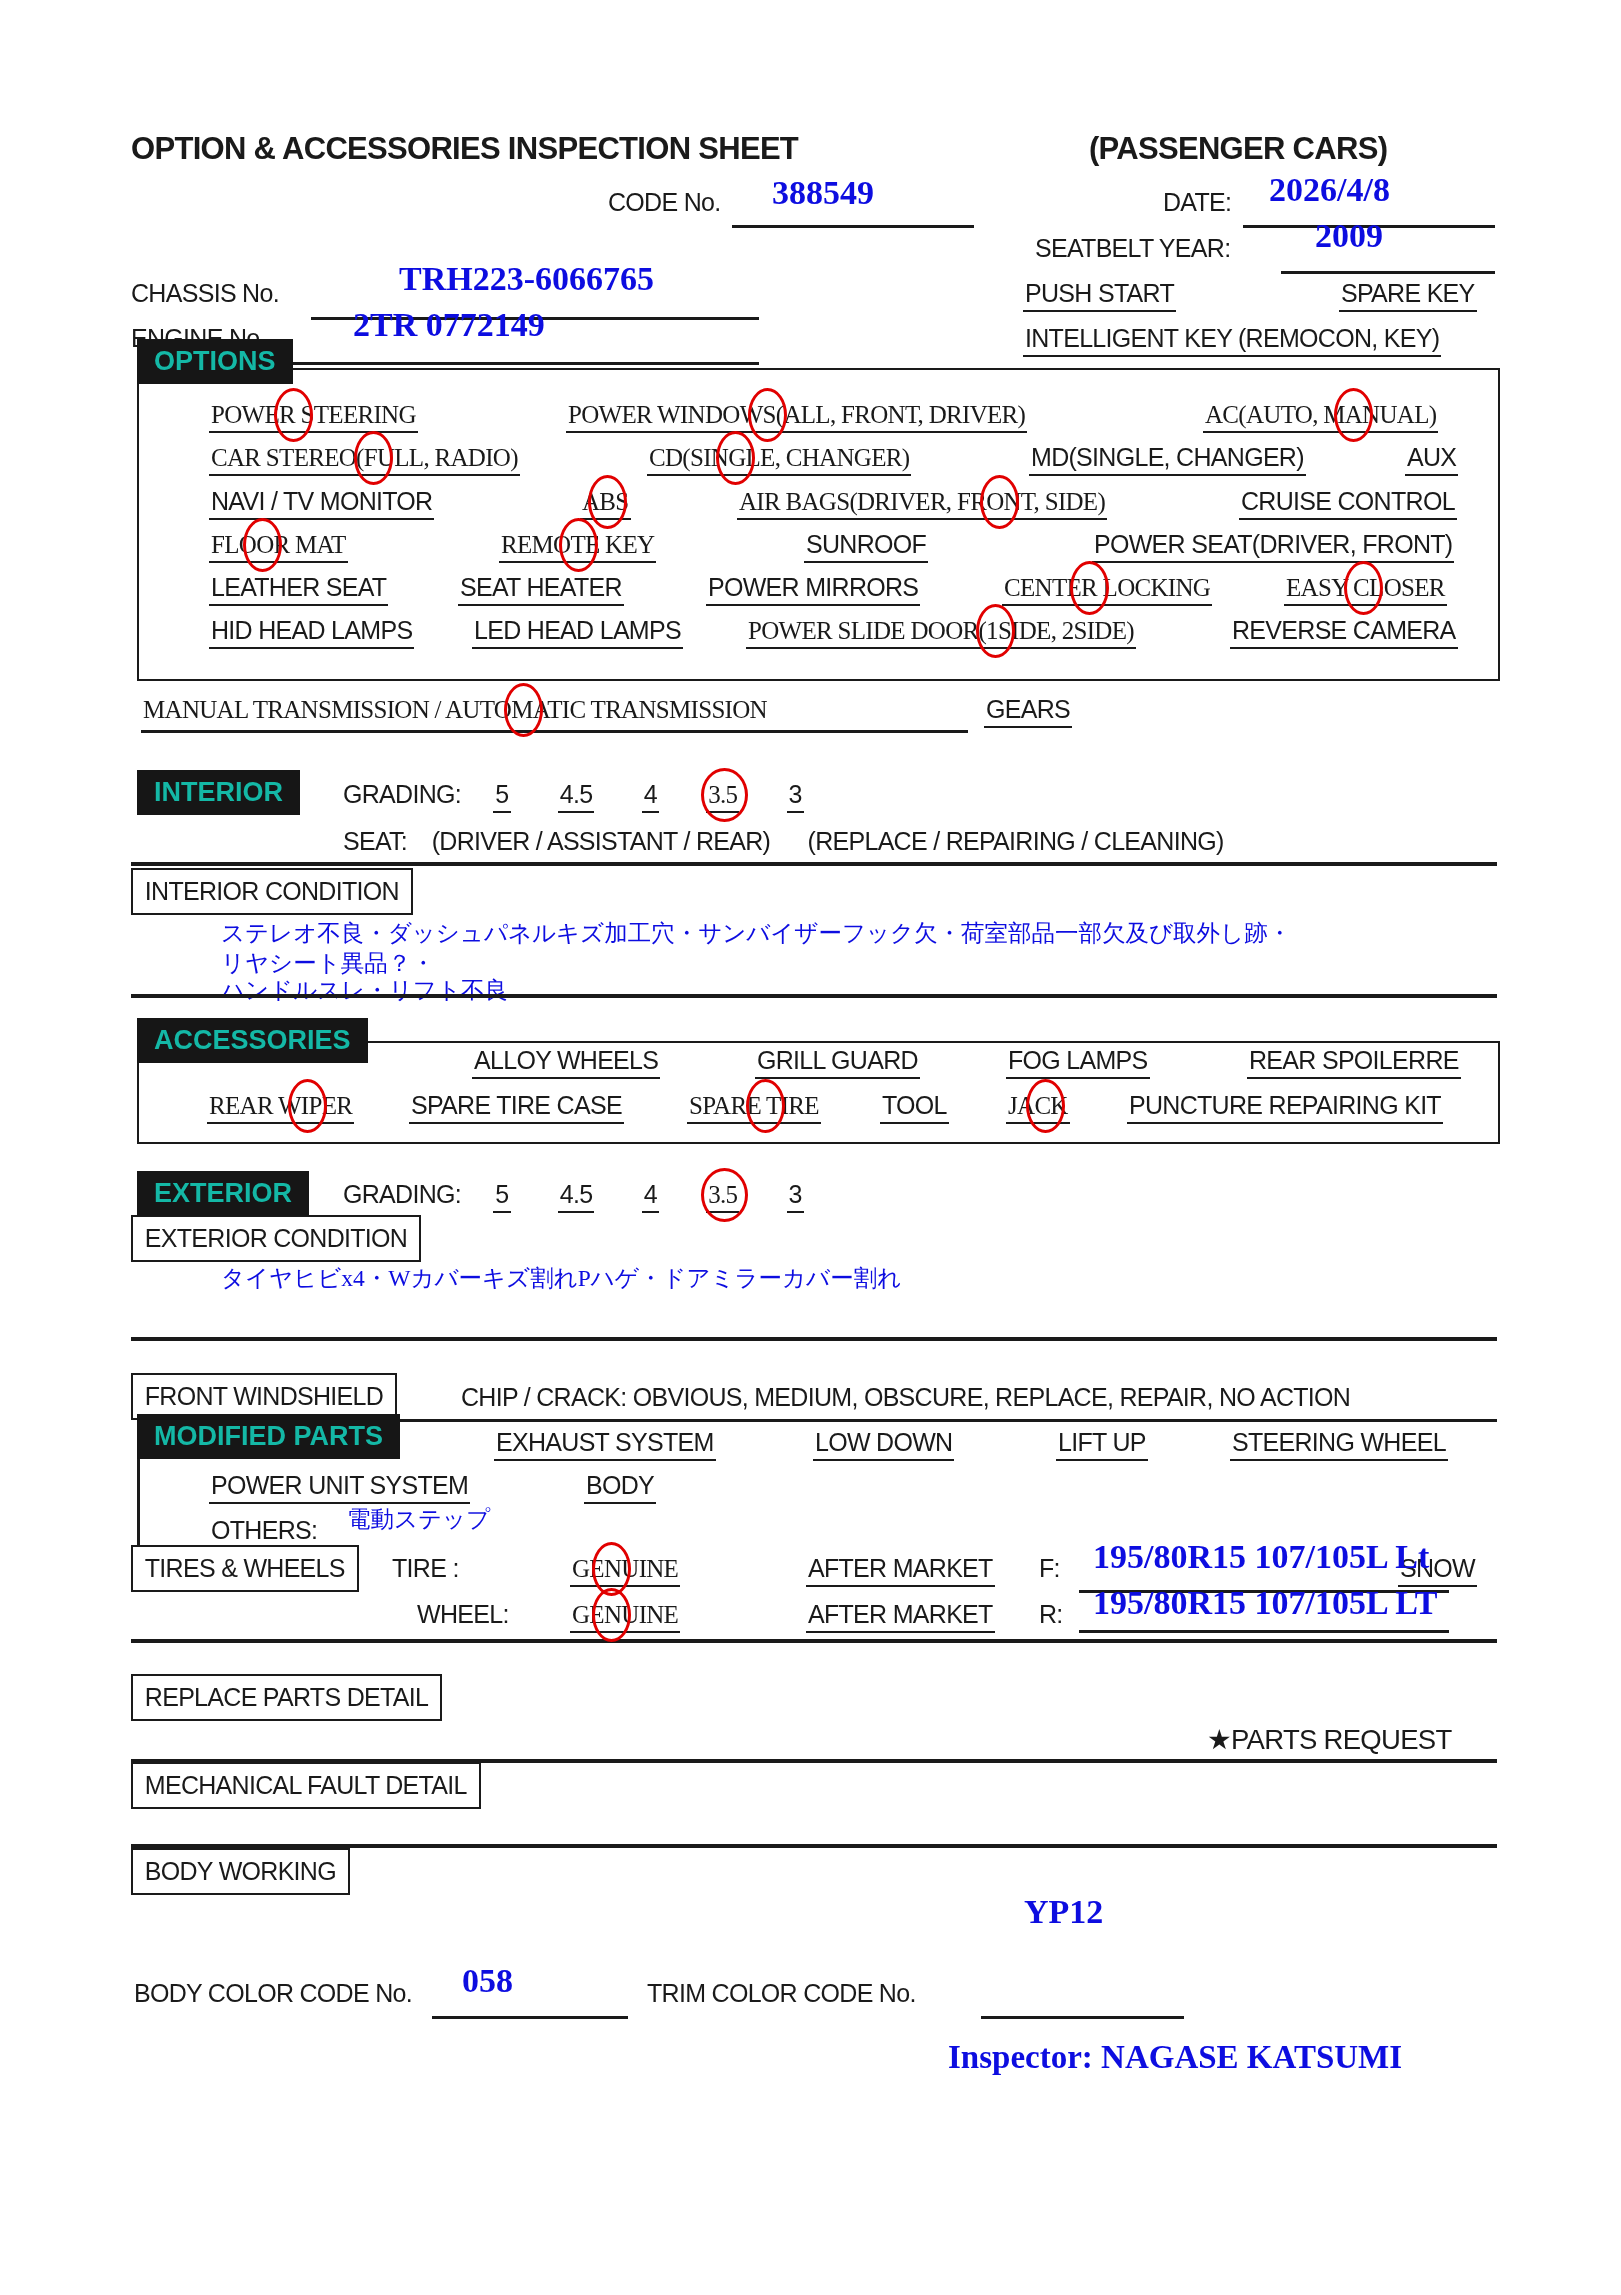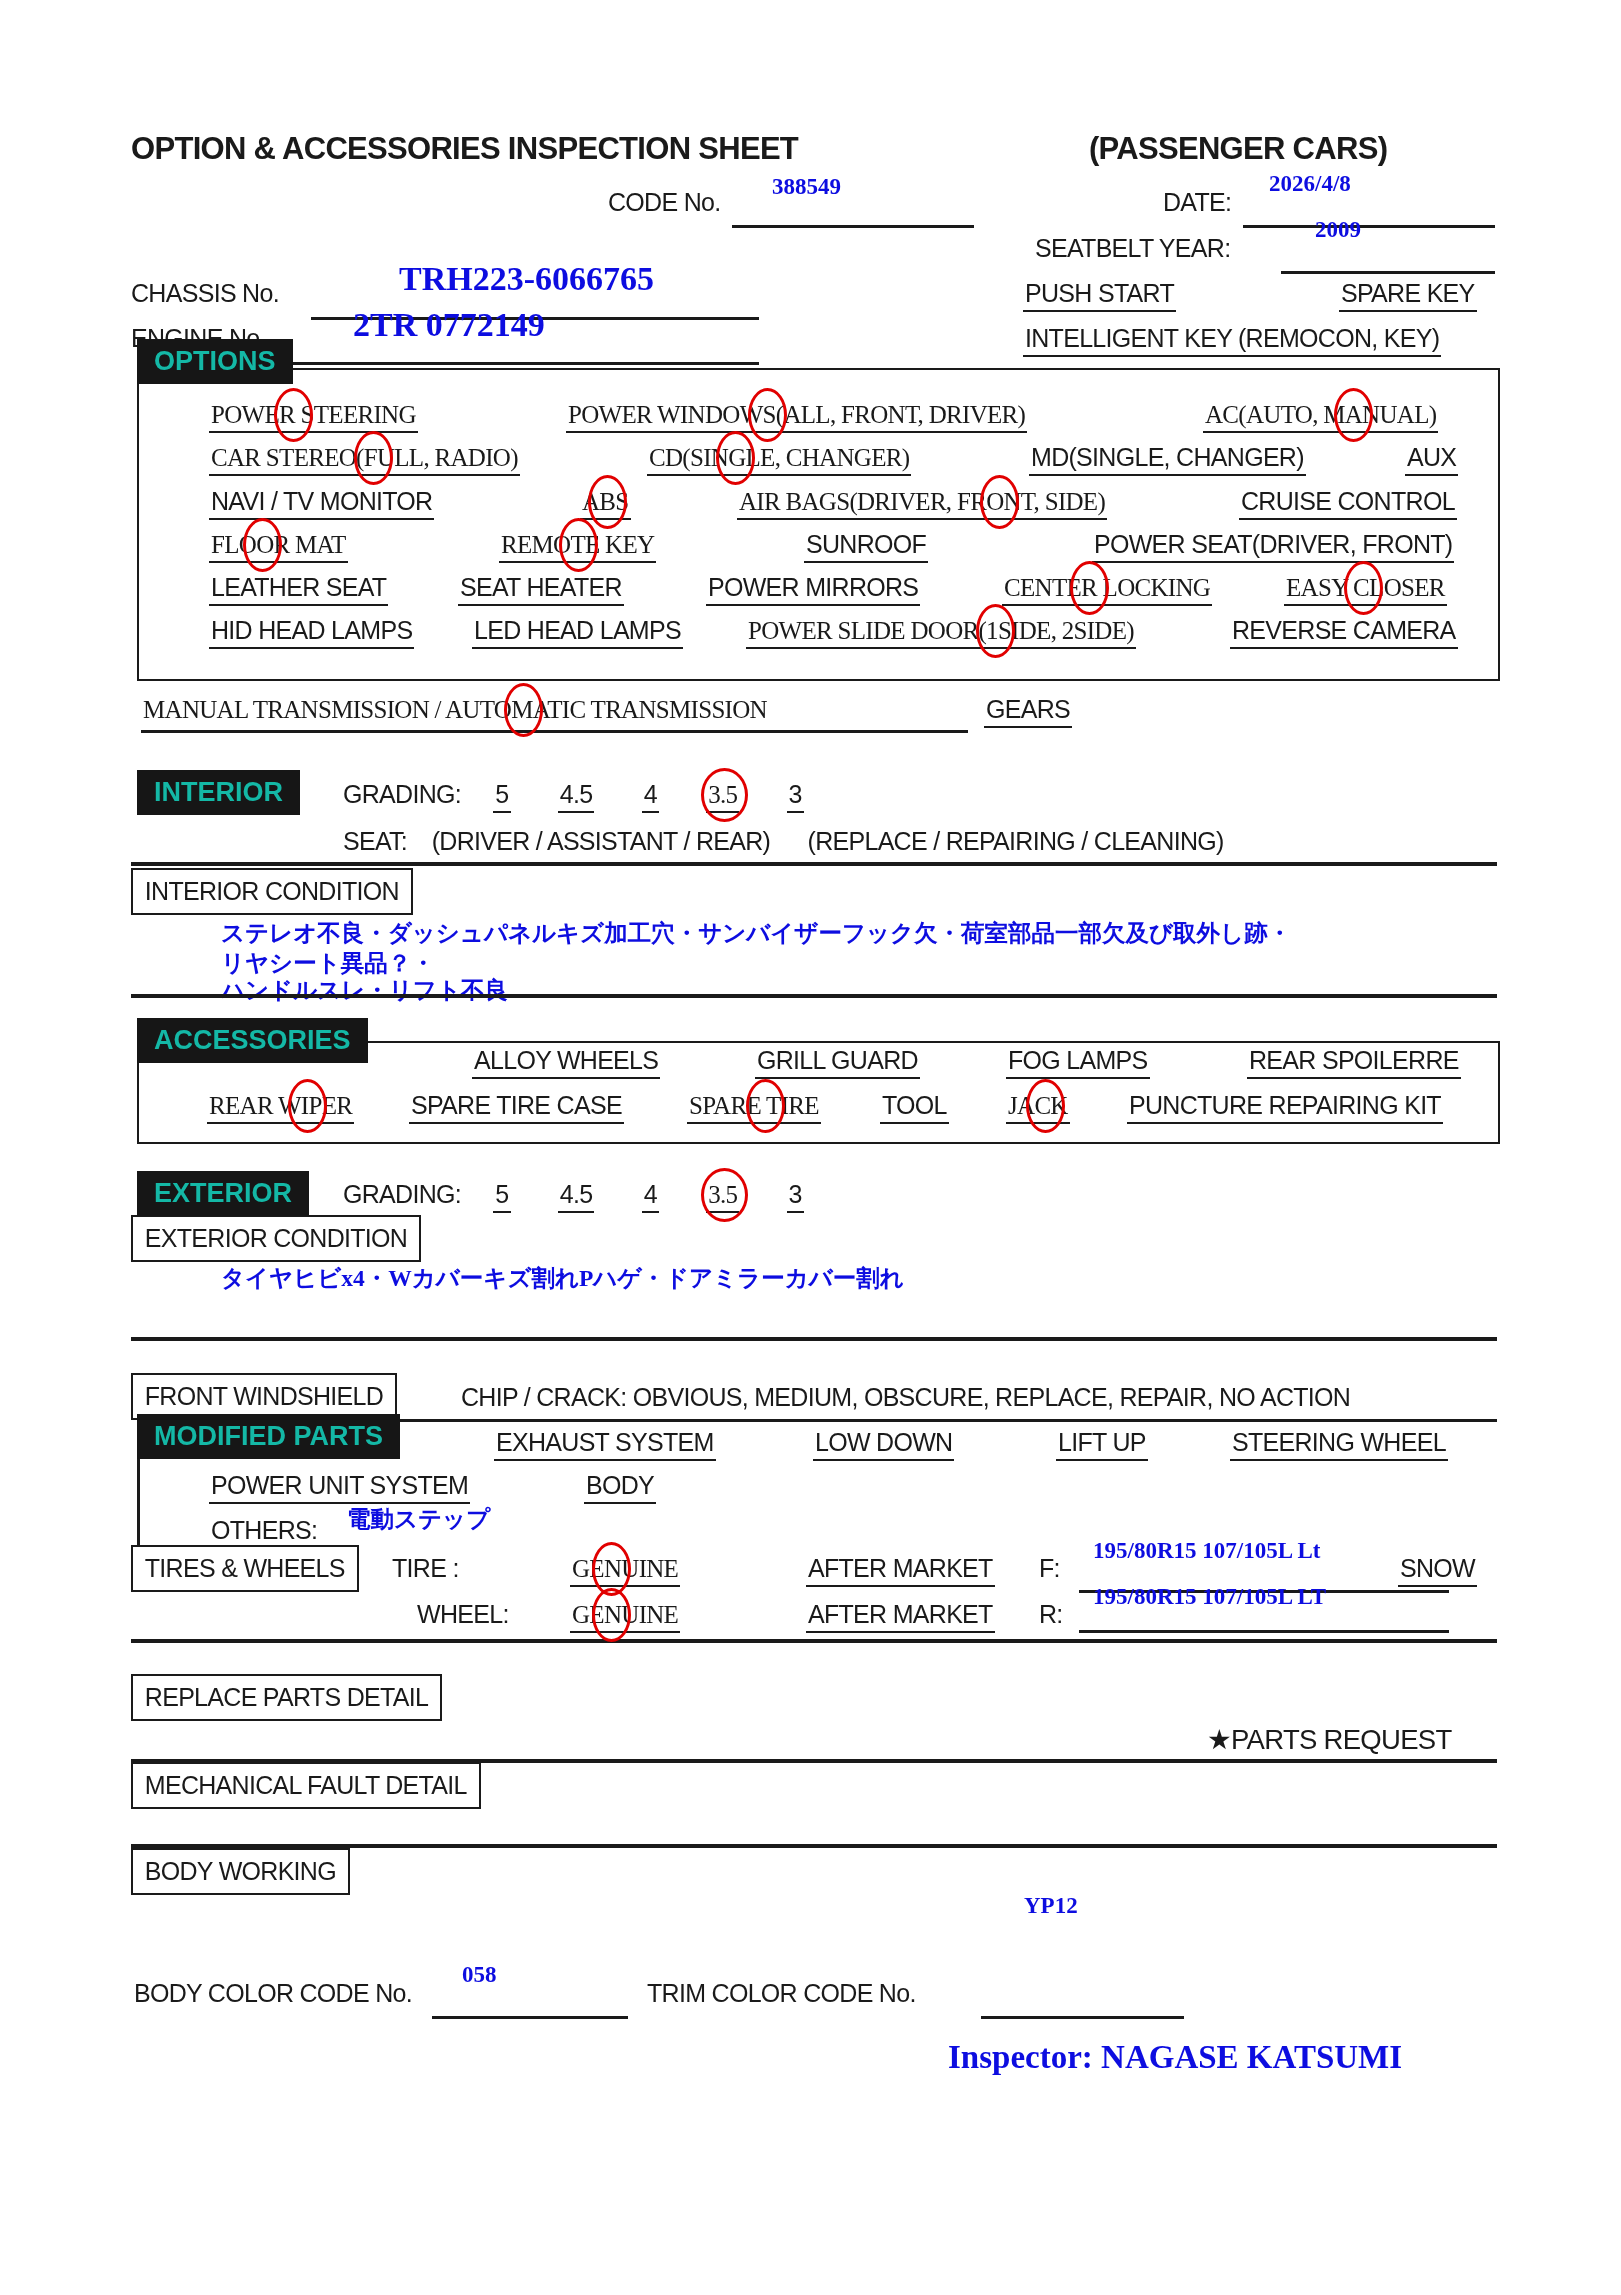--- a/index.html
+++ b/index.html
@@ -3,22 +3,22 @@
 <meta charset="utf-8">
 <style>
   html,body{margin:0;padding:0;background:#ffffff;}
   #page{position:relative;width:1622px;height:2295px;background:#ffffff;overflow:hidden;
         font-family:"Liberation Sans",sans-serif;color:#1a1a1a;}
   .abs{position:absolute;}
   .lbl{font-size:25px;letter-spacing:-0.7px;white-space:nowrap;line-height:1.15;color:#1a1a1a;}
   .big{font-size:31px;font-weight:bold;letter-spacing:-0.7px;white-space:nowrap;}
   .ul{border-bottom:2.6px solid #1a1a1a;padding:0 2px 2.6px 2px;}
   .blue{color:#0d0de0;font-family:"Liberation Serif",serif;font-weight:bold;white-space:nowrap;}
-  .hw{font-size:23px;}
-  .jp{font-size:23.5px;font-weight:bold;letter-spacing:0;text-align:center;}
+  .hw{font-size:34px;}
+  .jp{font-size:23.5px;font-weight:normal;letter-spacing:0;text-align:center;}
   .tab{background:#161616;color:#14b8a6;font-weight:bold;font-size:27px;letter-spacing:0;
        padding:6.5px 17px 7.8px 17px;white-space:nowrap;z-index:3;}
   .box{border:2.6px solid #1a1a1a;background:#ffffff;}
   .hr{position:absolute;background:#1a1a1a;height:3.9px;}
   .thin{height:2.6px;}
   .vline{position:absolute;background:#1a1a1a;width:2.6px;}
   .opt{position:absolute;}
   .rel{position:relative;display:inline-block;font-family:Liberation Serif, serif;}
   .circ{position:absolute;border:3.3px solid #e10000;border-radius:50%;
         width:33px;height:48px;top:-13px;z-index:4;background:transparent;}

